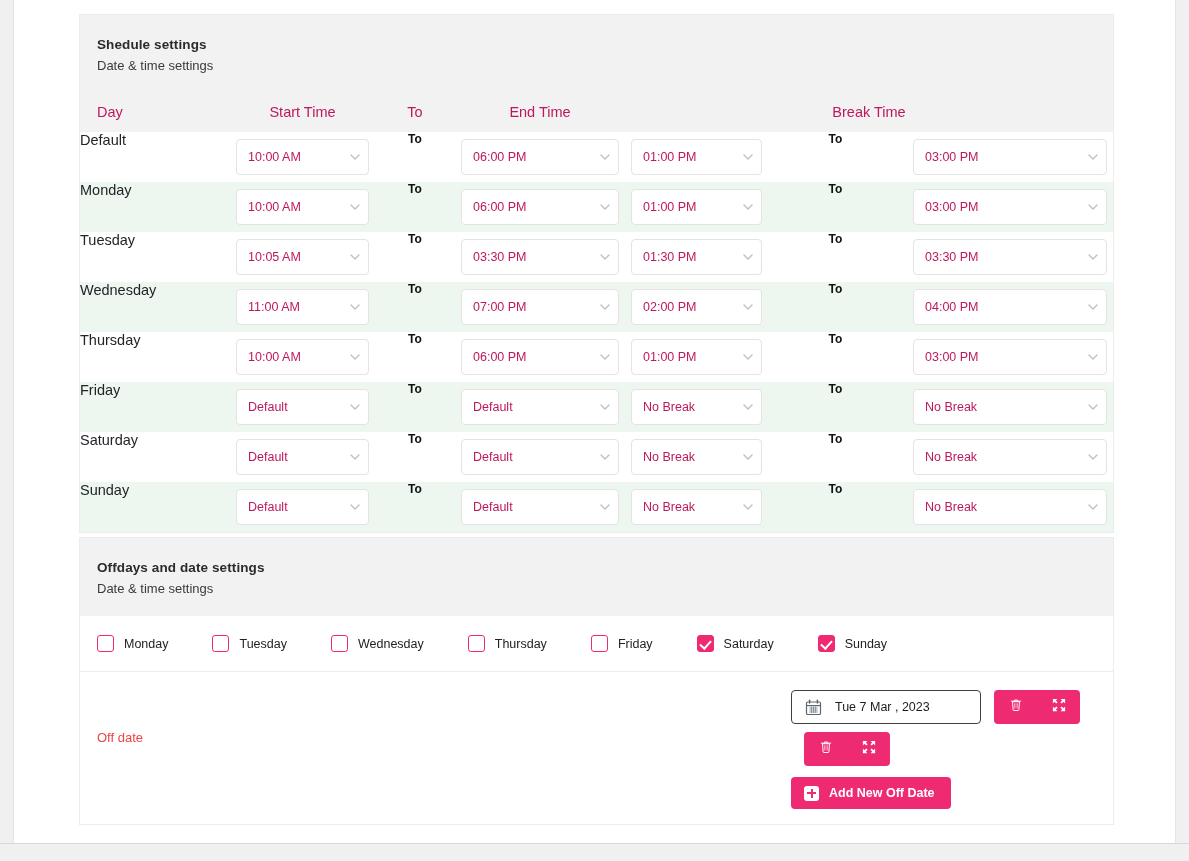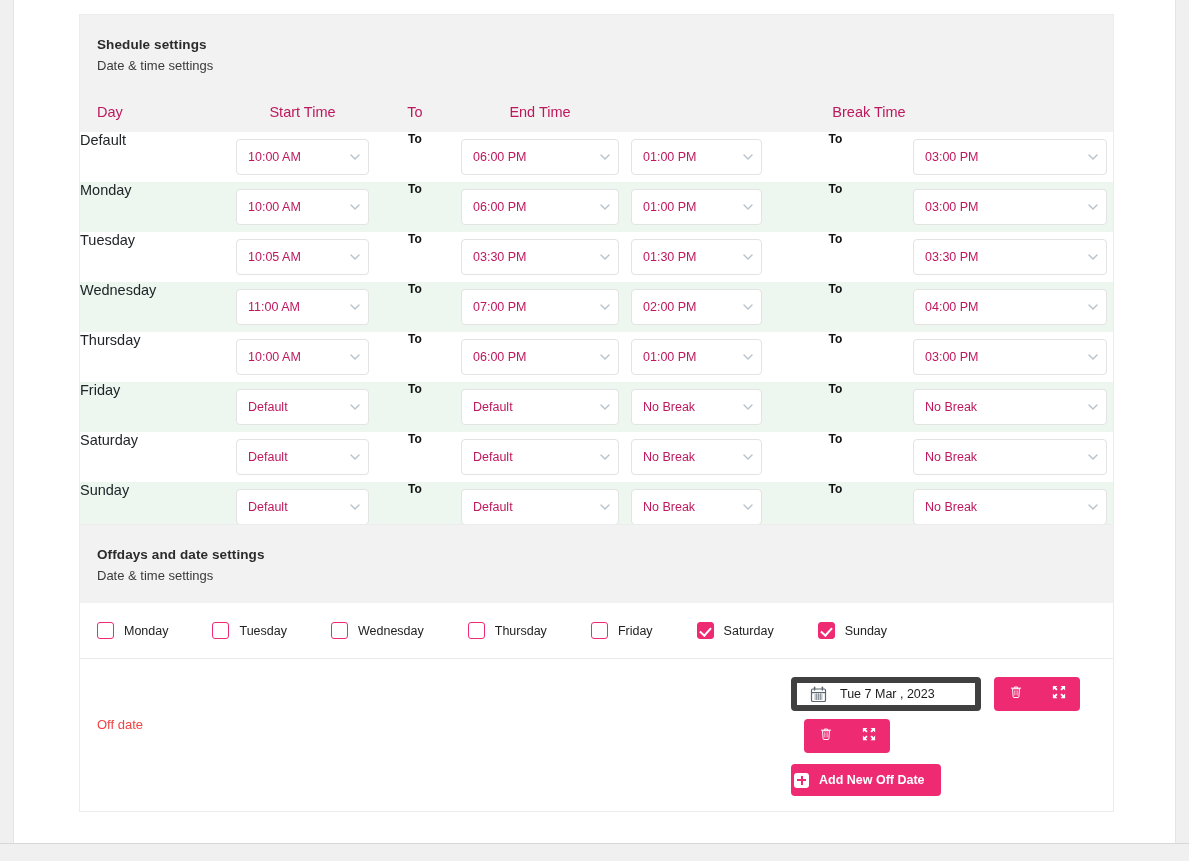--- a/index.html
+++ b/index.html
@@ -28,21 +28,21 @@
 
   
   .card {
     position: absolute;
     left: 65px;
     width: 1035px;
     background: #ffffff;
     border: 1px solid #ececec;
   }
   #card-schedule { top: 14px; }
-  #card-offdays  { top: 524px; }
+  #card-offdays  { top: 537px; }
 
   .card-head {
     background: #f2f2f2;
     padding: 22px 17px 20px 17px;
   }
   .card-title {
     font-size: 13.5px;
     font-weight: bold;
     color: #2b2b2b;
     letter-spacing: .1px;
@@ -177,21 +177,21 @@
     width: 290px;
   }
   .offdate-row {
     display: flex;
     align-items: center;
     margin-bottom: 8px;
   }
   .date-input {
     width: 190px;
     height: 34px;
-    border: 6px solid #404040;
+    border: 1px solid #404040;
     border-radius: 4px;
     background: #fff;
     display: flex;
     align-items: center;
     padding: 0 10px 0 13px;
   }
   .cal-icon { width: 17px; height: 17px; margin-right: 13px; flex: 0 0 auto; }
   .date-text { font-size: 12.5px; color: #1c1c1c; }
 
   .row-btns {
@@ -210,21 +210,21 @@
     cursor: pointer;
   }
 
   .add-btn {
     display: inline-flex;
     align-items: center;
     background: #ed2a72;
     border: none;
     border-radius: 4px;
     height: 32px;
-    padding: 0 16px 0 3px;
+    padding: 0 16px 0 13px;
     color: #fff;
     font-size: 12.5px;
     font-weight: bold;
     font-family: "Liberation Sans", sans-serif;
     cursor: pointer;
     margin-top: 3px;
   }
   .add-plus {
     width: 15px; height: 15px;
     background: #ffffff;

